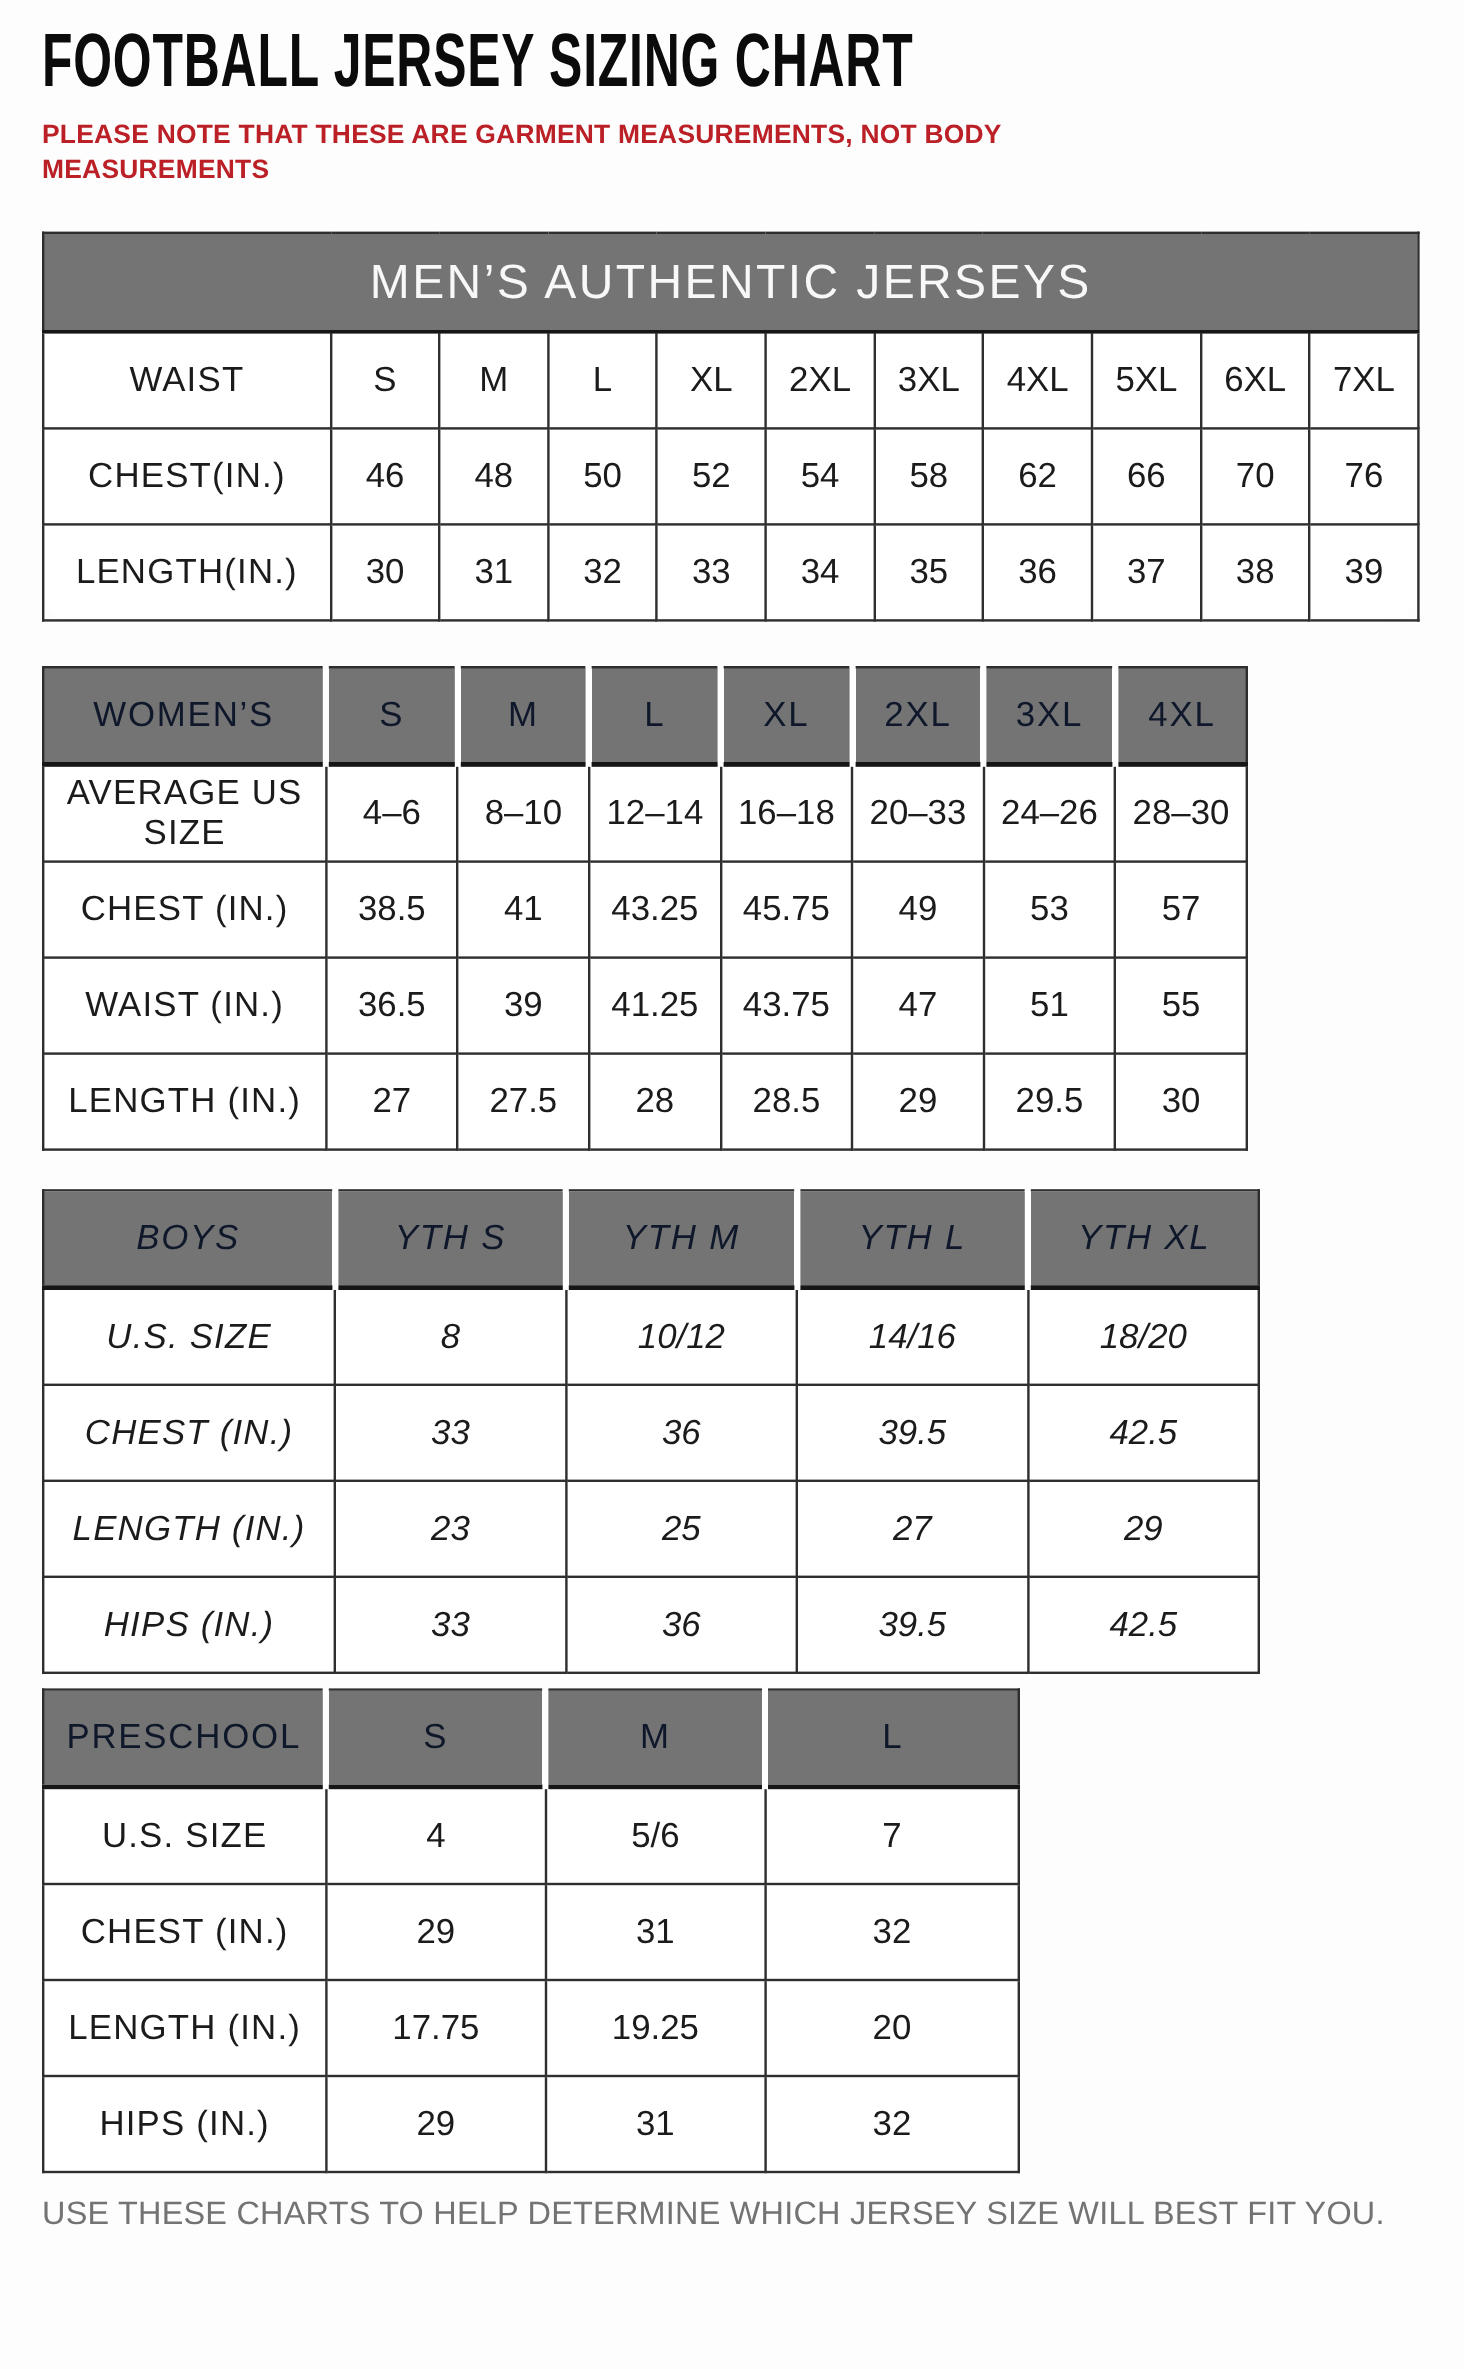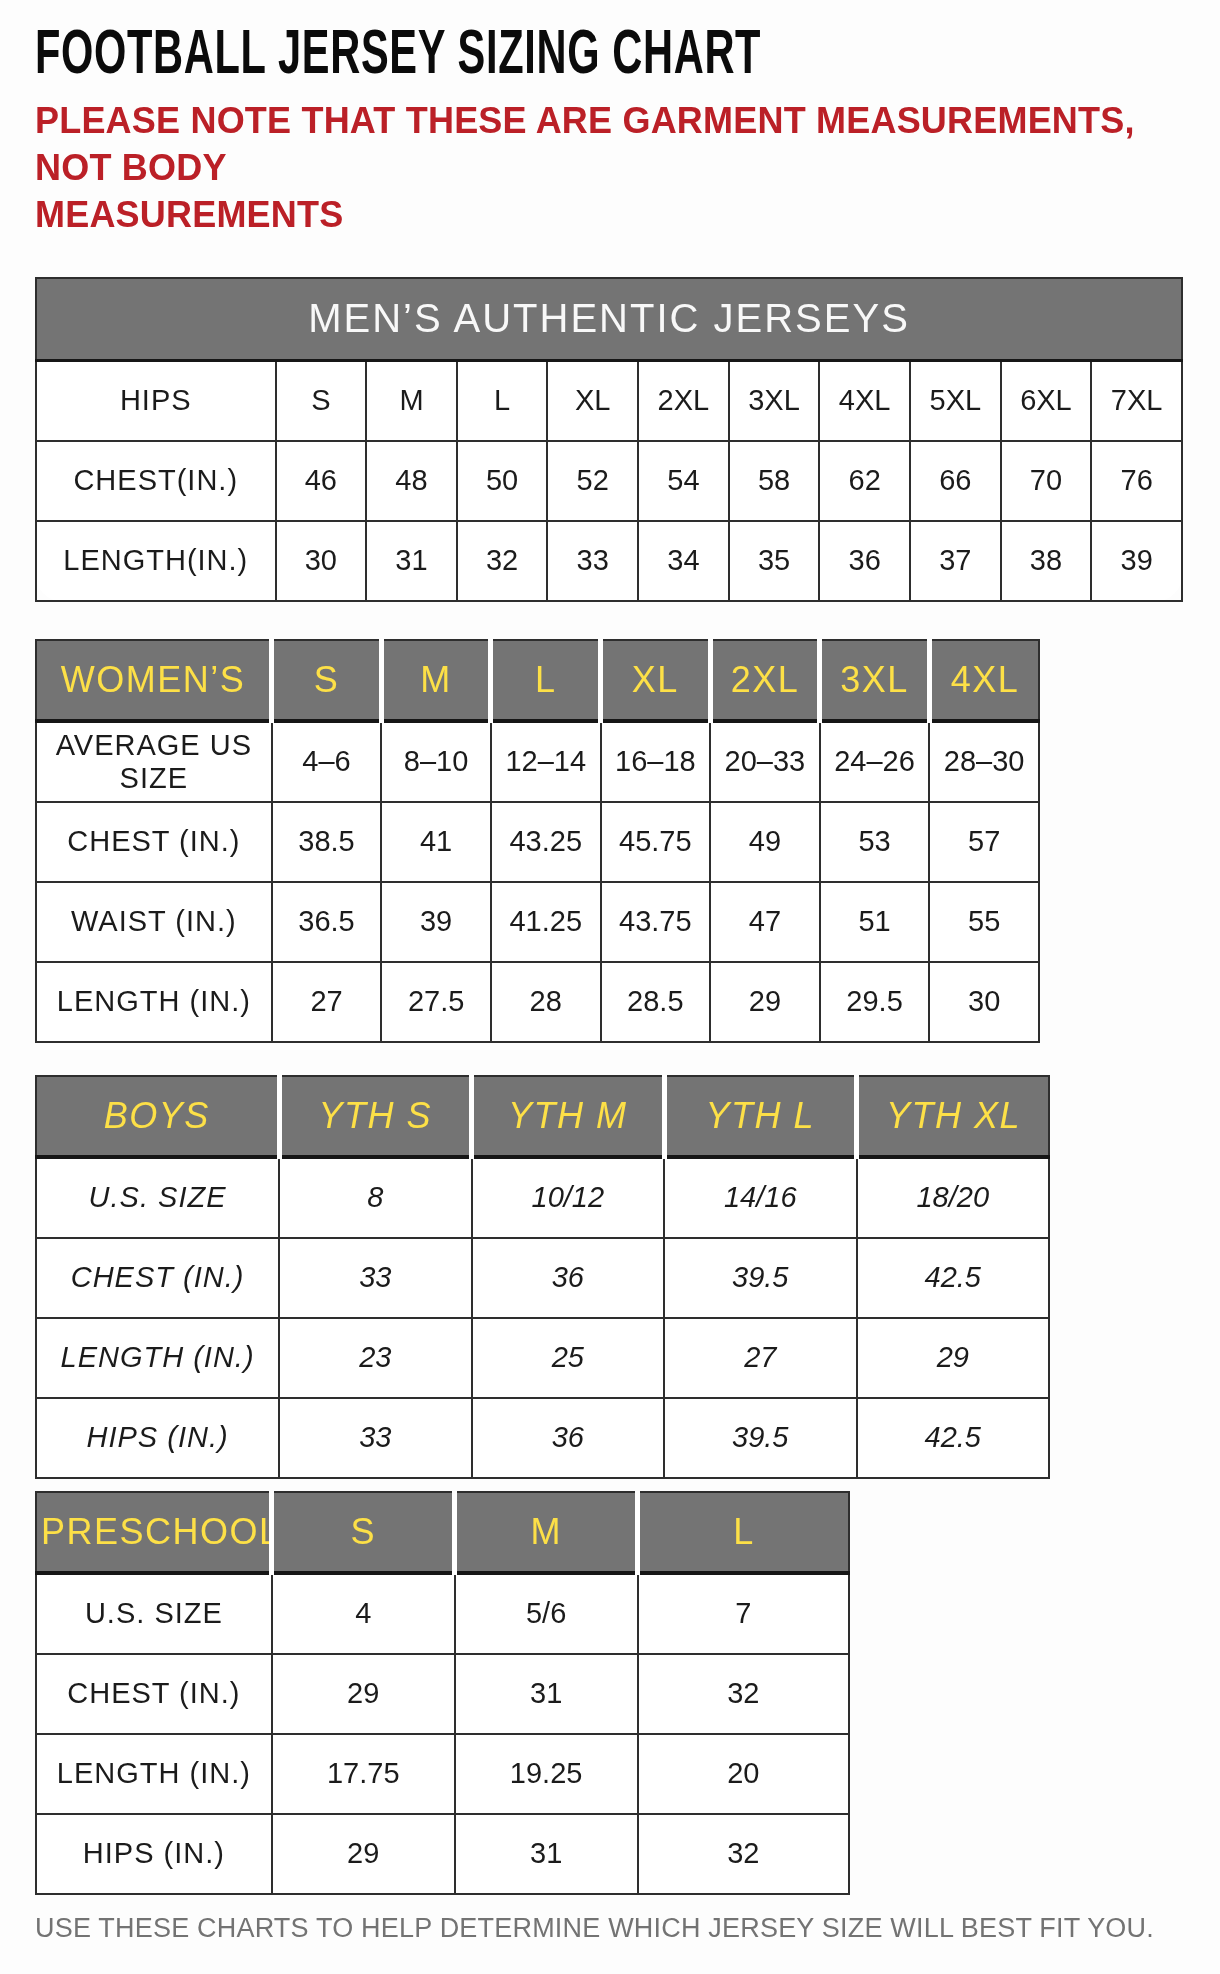--- a/index.html
+++ b/index.html
@@ -22,21 +22,21 @@
   .title-inner {
     display: inline-block;
     transform: scaleX(0.66);
     transform-origin: 0 50%;
     letter-spacing: 1px;
   }
 
   .subtitle {
     margin: 14px 0 0 0;
     color: #bb2027;
-    font-size: 36px;
+    font-size: 22px;
     line-height: 1.3;
     font-weight: bold;
     letter-spacing: 0.2px;
   }
 
   table.sizing-table {
     border-collapse: collapse;
     table-layout: fixed;
     background: #ffffff;
   }
@@ -58,22 +58,22 @@
     background: #747474;
     color: #f8f8f8;
     font-size: 40px;
     font-weight: normal;
     letter-spacing: 2px;
     height: 80px;
     border-bottom: 3px solid #161616;
   }
   .header-row th {
     background: #747474;
-    color: #fde047;
-    font-size: 36px;
+    color: #0f172a;
+    font-size: 29px;
     font-weight: normal;
     letter-spacing: 1.5px;
     height: 78px;
     border-left: 5px solid #ffffff;
     border-right: 5px solid #ffffff;
     border-top: 2px solid #2e2e2e;
     border-bottom: 4px solid #161616;
   }
   .header-row th:first-child { border-left: 2px solid #2e2e2e; }
   .header-row th:last-child { border-right: 2px solid #2e2e2e; }
@@ -126,21 +126,21 @@
         <col>
         <col>
         <col>
         <col>
     </colgroup>
   <tbody>
         <tr class="banner-row">
           <th colspan="11">MEN’S AUTHENTIC JERSEYS</th>
         </tr>
         <tr>
-          <td class="row-label">HIPS</td>
+          <td class="row-label">WAIST</td>
           <td>S</td>
           <td>M</td>
           <td>L</td>
           <td>XL</td>
           <td>2XL</td>
           <td>3XL</td>
           <td>4XL</td>
           <td>5XL</td>
           <td>6XL</td>
           <td>7XL</td>

